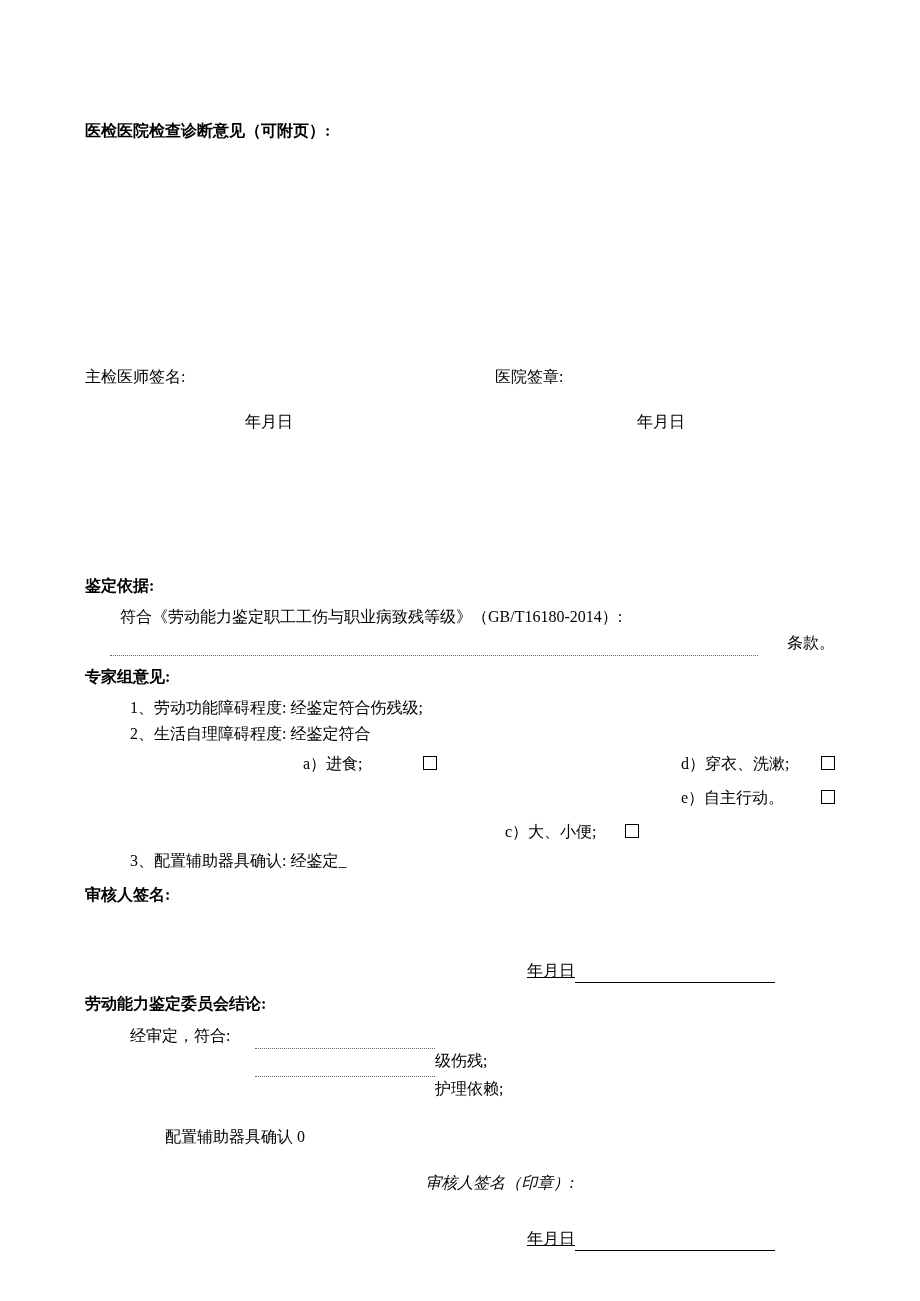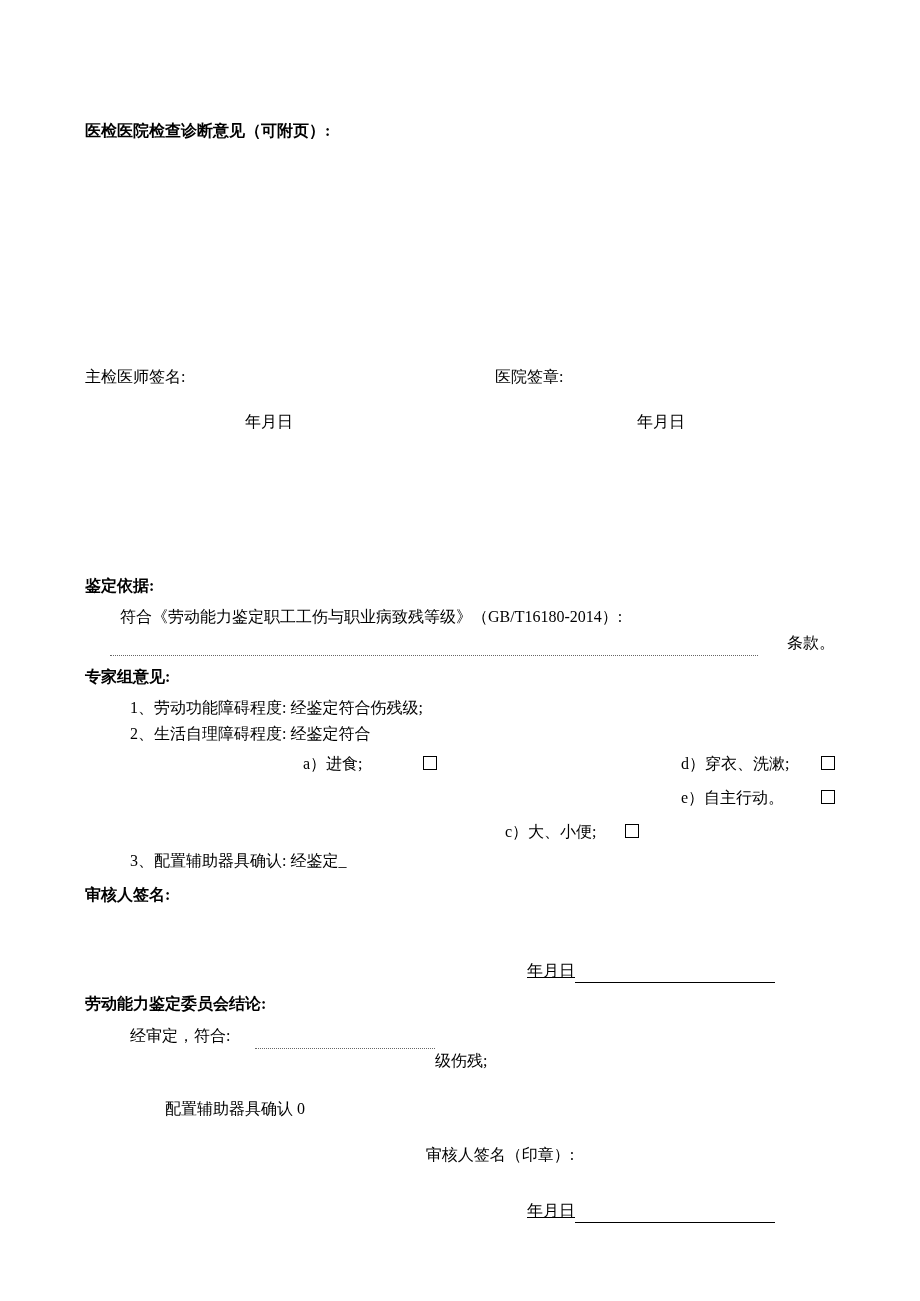--- a/index.html
+++ b/index.html
@@ -142,20 +142,24 @@
 </div>
 
 <div class="section-title">劳动能力鉴定委员会结论:</div>
 <div class="indent2">经审定，符合:</div>
 
 <div class="conclusion-lines">
   <div class="cline">
     <span class="cline-fill"></span>
     <span>级伤残;</span>
   </div>
+  <div class="cline">
+    <span class="cline-fill"></span>
+    <span>护理依赖;</span>
+  </div>
 </div>
 <div style="padding-left:80px; margin-top:20px;">配置辅助器具确认 0</div>
 
-<div class="center mt20" style="padding-left:80px;">审核人签名（印章）:</div>
+<div class="center mt20" style="padding-left:80px;font-style:italic;">审核人签名（印章）:</div>
 
 <div style="text-align:right; padding-right:60px; margin-top:30px;">
   <span class="date-with-line">年月日</span><span class="underline-date"></span>
 </div>
 
 </body></html>

